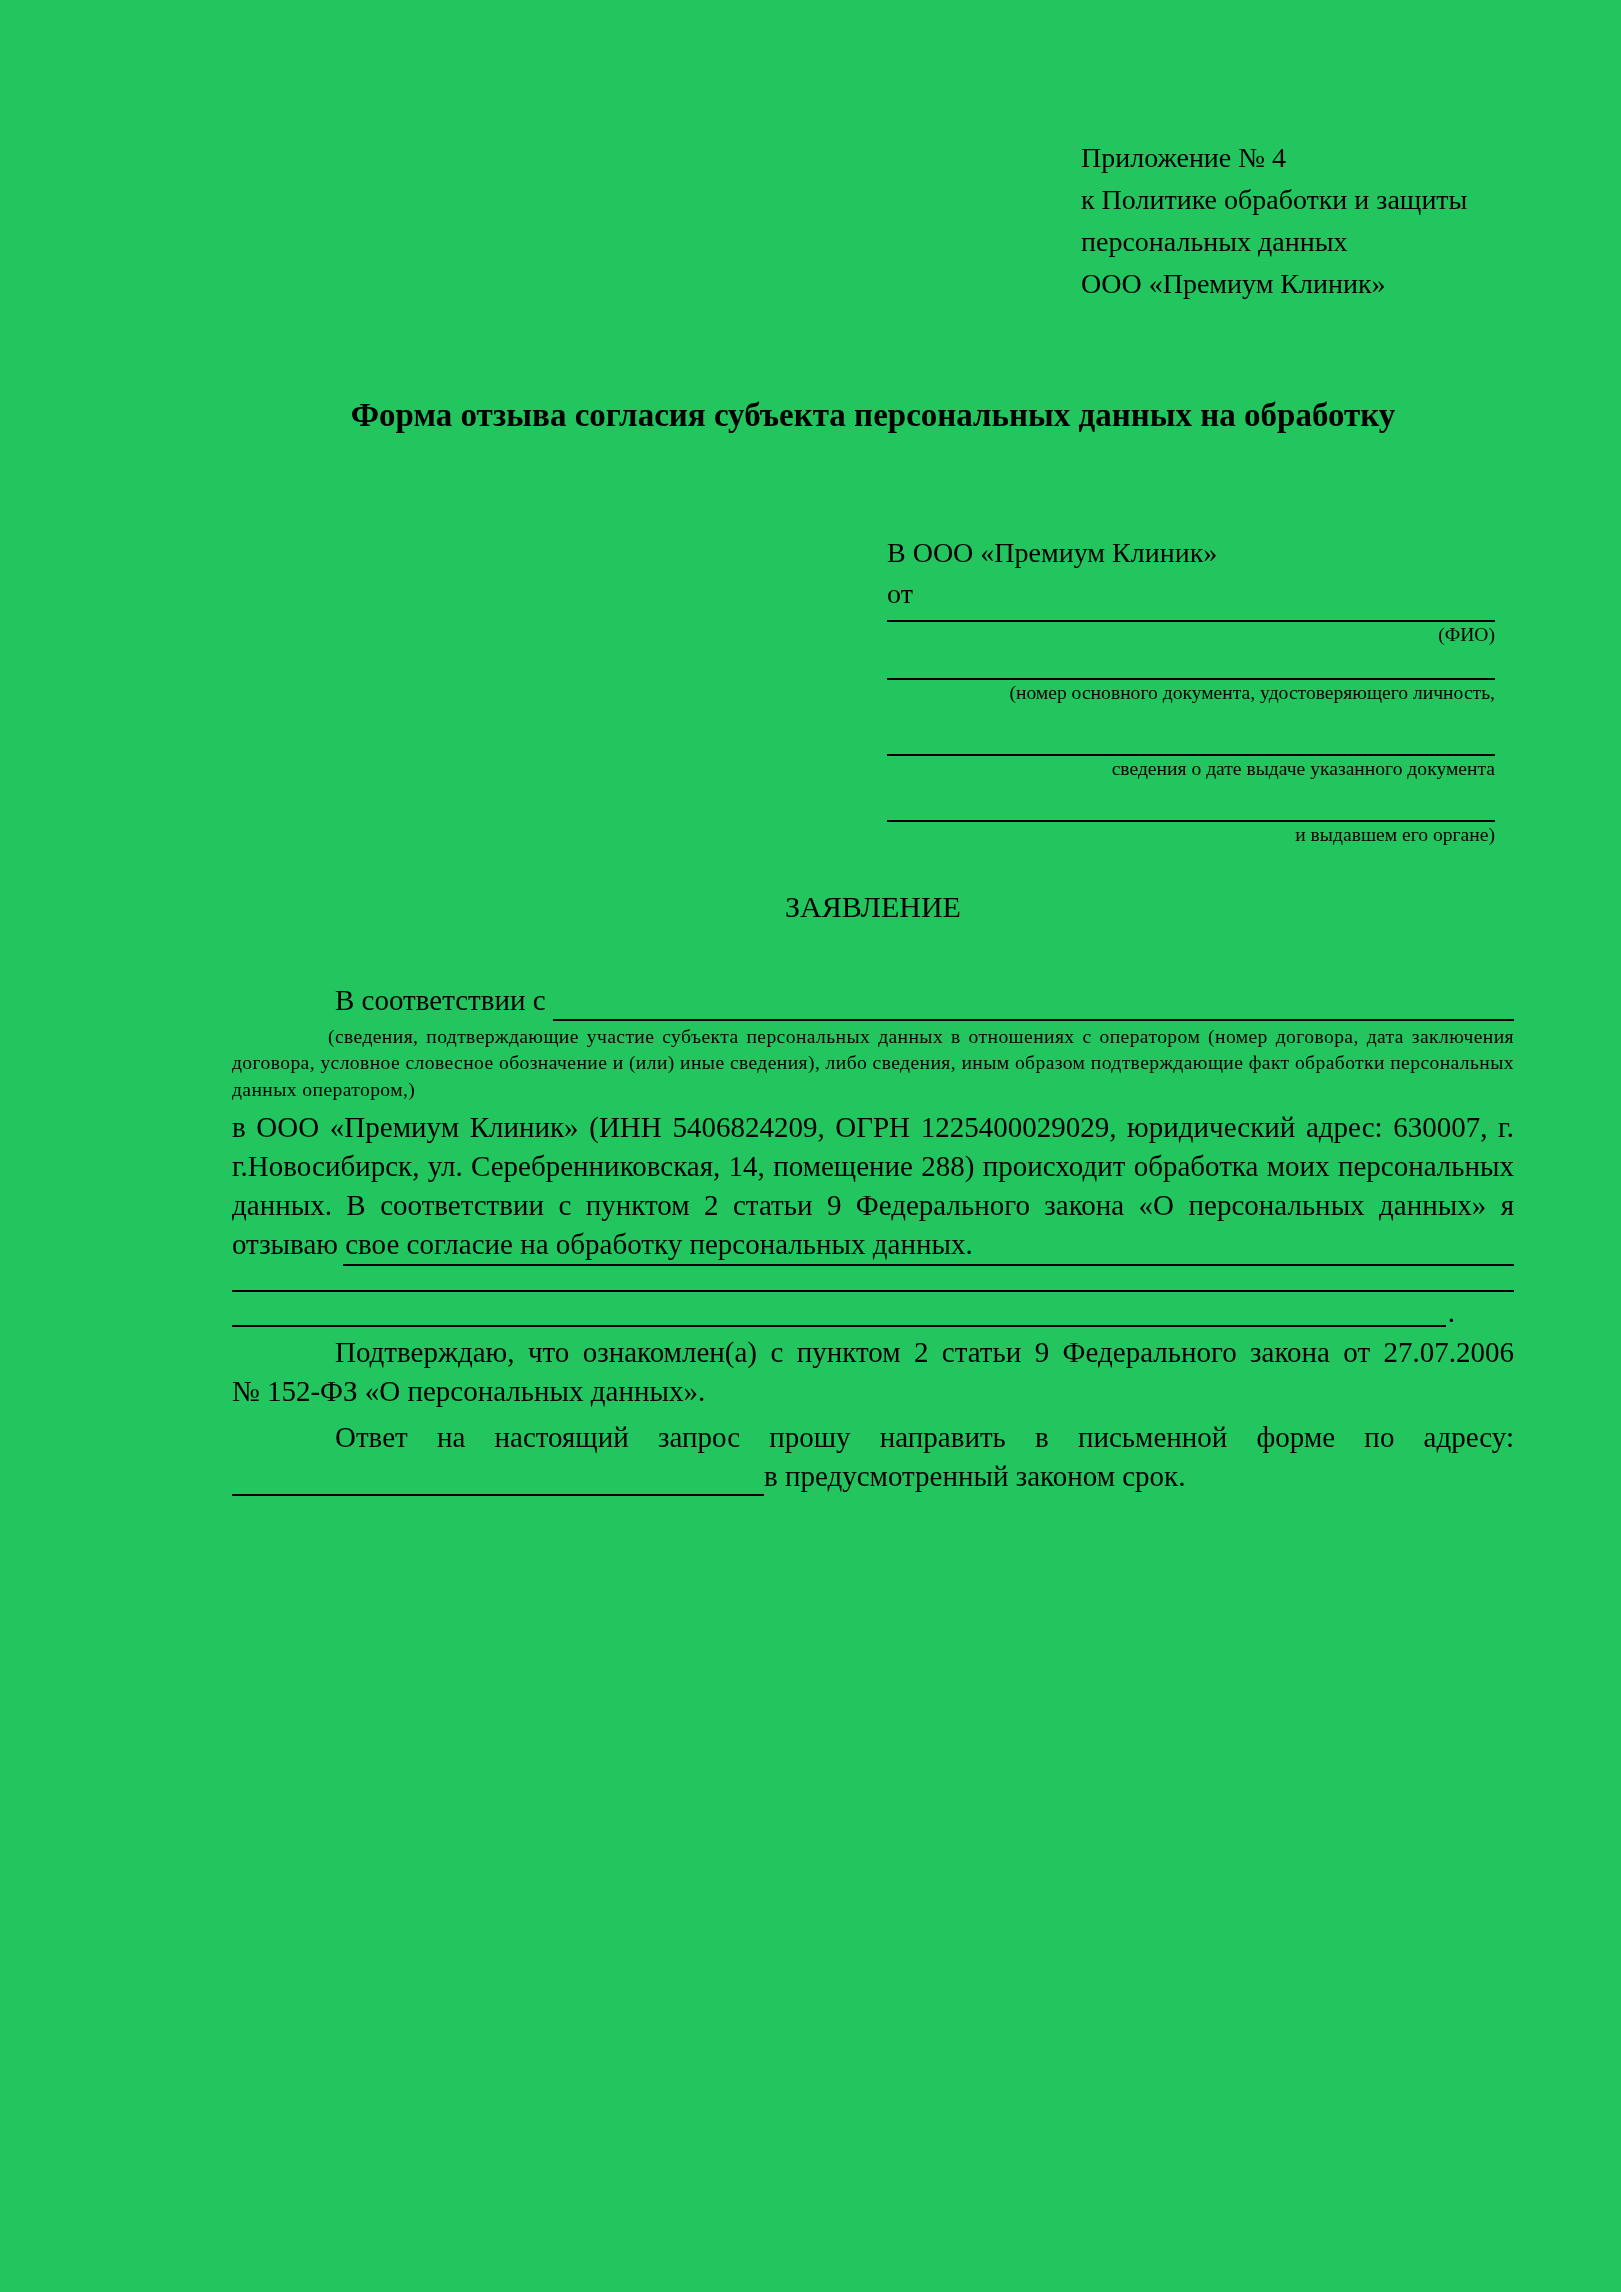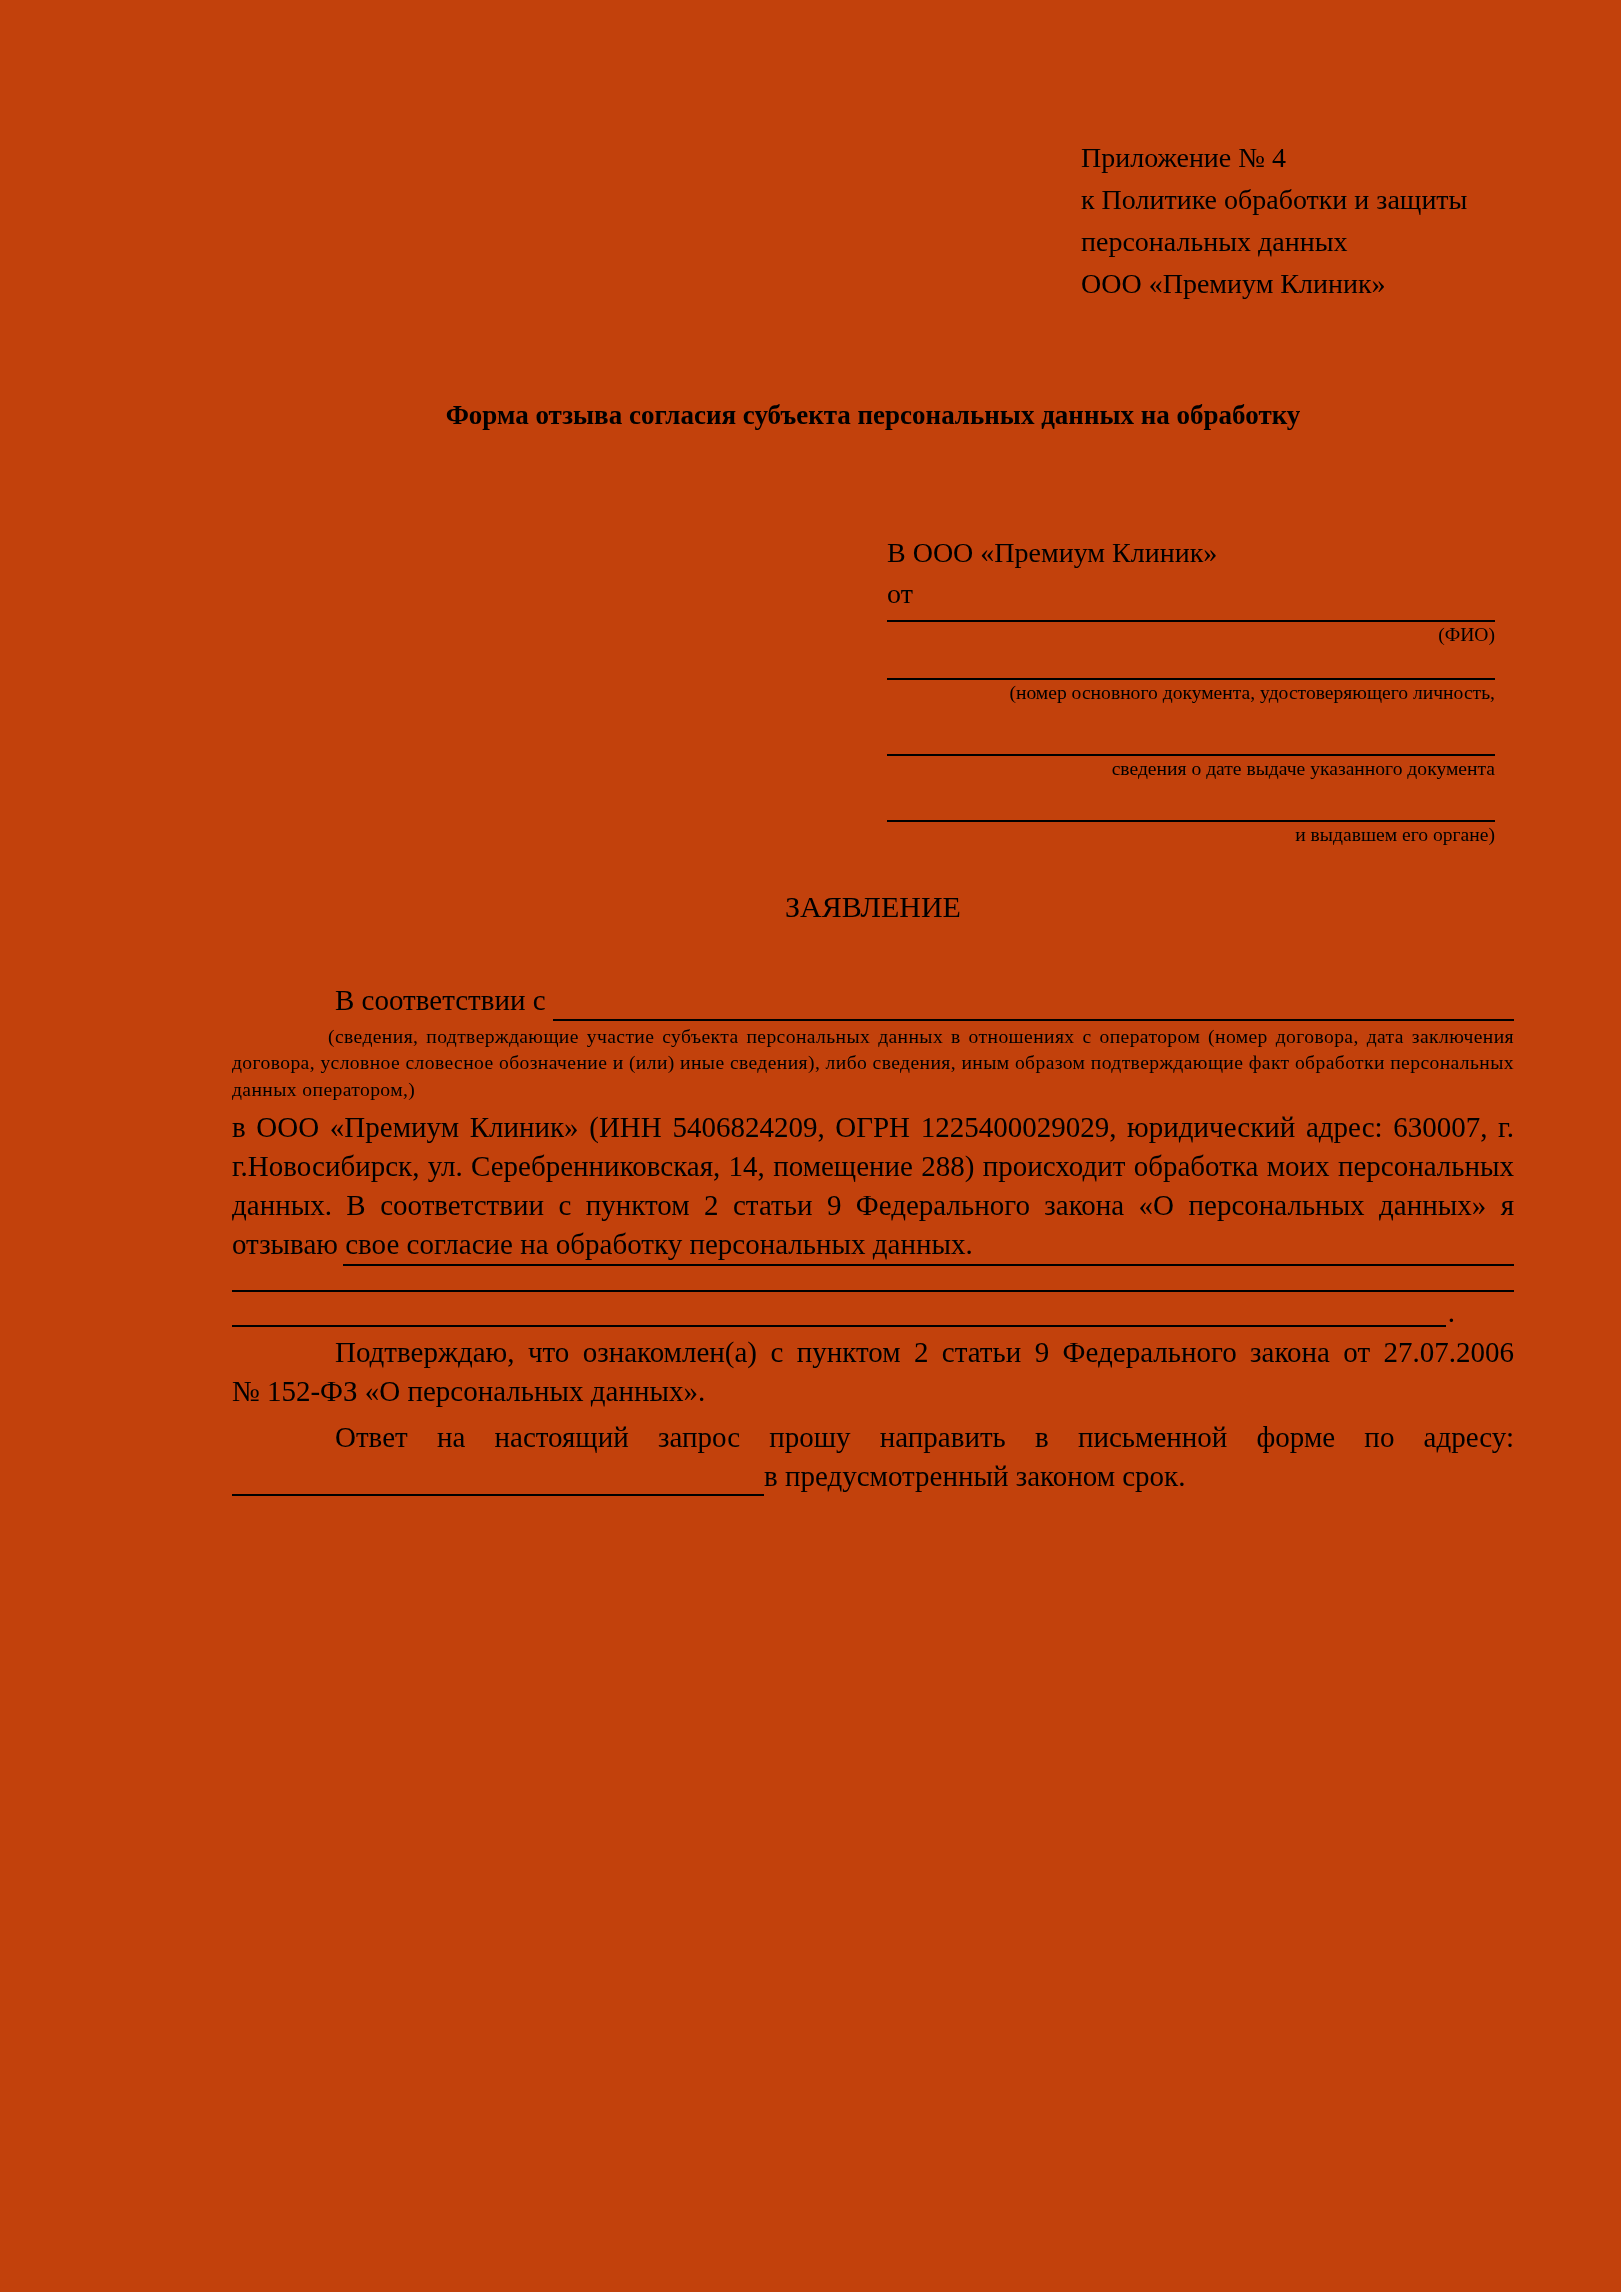--- a/index.html
+++ b/index.html
@@ -1,33 +1,33 @@
 <!DOCTYPE html>
 <html lang="ru"><head>
 <meta charset="utf-8">
 <style>
   html,body{margin:0;padding:0;background:#e8e8e8;}
   .page{
     position:relative;
     width:1621px;height:2293px;
-    background:#c2410c;
+    background:#22c55e;
     margin:0 auto;
     overflow:hidden;
     font-family:"Liberation Serif","DejaVu Serif",serif;
     color:#000;
   }
   
   .appendix{
     position:absolute;left:1081px;top:137px;
     font-size:28px;line-height:42px;white-space:nowrap;
   }
   
   .title{
     position:absolute;left:232px;top:392px;width:1282px;
-    text-align:center;font-weight:bold;font-size:27px;line-height:46px;
+    text-align:center;font-weight:bold;font-size:33px;line-height:46px;
   }
   
   .addressee{
     position:absolute;left:887px;top:532px;width:608px;
     font-size:28px;line-height:41px;
   }
   .wline{border-bottom:2.9px solid #000;}
   .wline.f1{height:5.9px;}
   .wline.f2{height:33px;}
   .wline.f3{height:50px;}

